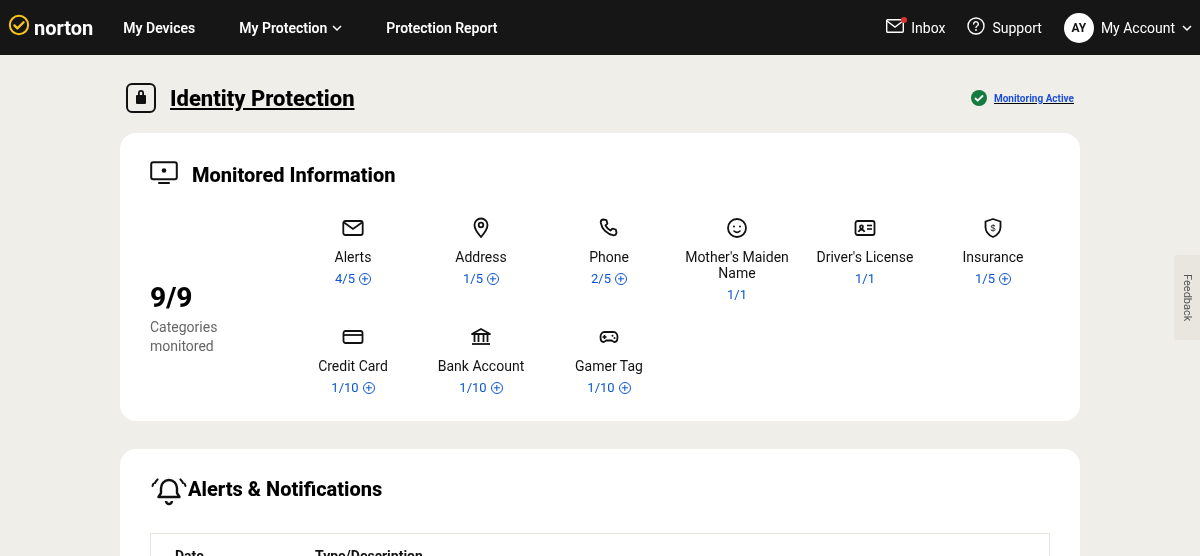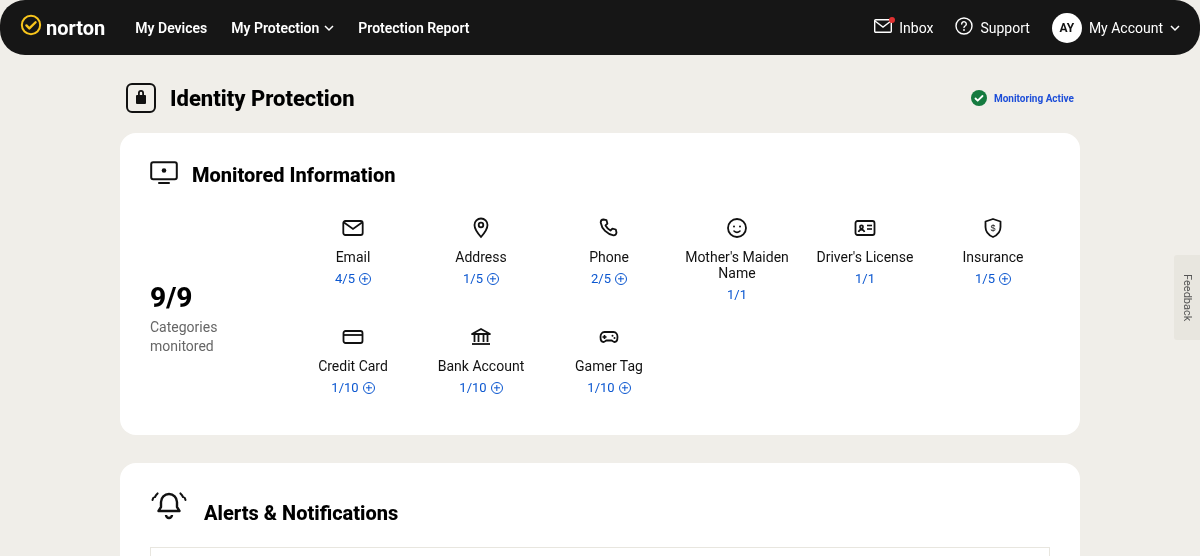--- a/index.html
+++ b/index.html
@@ -1,41 +1,41 @@
 <!DOCTYPE html>
 <html><head>
   <meta charset="utf-8">
   <style>
     * { margin: 0; padding: 0; box-sizing: border-box; }
     body { font-family: -apple-system, BlinkMacSystemFont, "Segoe UI", Roboto, Helvetica, Arial, sans-serif; background: #f0eee9; width: 1200px; }
 
     
-    .topnav { background: #161616; height: 55px; display: flex; align-items: center; padding: 0 20px; color: #fff; border-radius: 25px; }
+    .topnav { background: #161616; height: 55px; display: flex; align-items: center; padding: 0 8px; color: #fff; }
     .logo { display: flex; align-items: center; gap: 4px; font-weight: 700; font-size: 20px; margin-right: 30px; }
     .logo-check svg { width: 22px; height: 22px; }
-    .nav-links { display: flex; gap: 24px; align-items: center; font-size: 14px; font-weight: 600; }
+    .nav-links { display: flex; gap: 44px; align-items: center; font-size: 14px; font-weight: 600; }
     .nav-link { color: #fff; cursor: pointer; display: flex; align-items: center; gap: 5px; }
     .nav-right { margin-left: auto; display: flex; align-items: center; gap: 22px; font-size: 14px; }
     .nav-ritem { display: flex; align-items: center; gap: 7px; cursor: pointer; }
     .avatar { width: 30px; height: 30px; border-radius: 50%; background: #fff; color: #111; font-size: 12px; font-weight: 700; display: flex; align-items: center; justify-content: center; }
     .mail-icon { position: relative; display: inline-block; }
     .red-dot { position: absolute; top: -2px; right: -3px; width: 6px; height: 6px; border-radius: 50%; background: #e03131; }
 
     
     .page { max-width: 960px; margin: 0 auto; padding-top: 28px; }
-    .page-header { display: flex; align-items: center; justify-content: space-between; margin-bottom: 20px; padding: 0 6px; }
+    .page-header { display: flex; align-items: center; justify-content: space-between; margin-bottom: 20px; padding: 0 6px; text-decoration: underline; }
     .page-title { display: flex; align-items: center; gap: 14px; }
     .idp-icon { width: 30px; height: 30px; border-radius: 6px; border: 2px solid #111; display: flex; align-items: center; justify-content: center; }
     .idp-icon svg { width: 14px; height: 18px; }
     .page-title h1 { font-size: 22px; font-weight: 800; }
     .status { display: flex; align-items: center; gap: 7px; color: #1d4ed8; font-weight: 700; font-size: 10px; }
     .status-check { width: 16px; height: 16px; }
 
     
-    .card { background: #fff; border-radius: 16px; padding: 28px 30px 40px; margin-bottom: 28px; }
+    .card { background: #fff; border-radius: 16px; padding: 28px 30px 26px; margin-bottom: 28px; }
     .card-header { display: flex; align-items: center; gap: 14px; margin-bottom: 28px; }
     .card-icon svg { width: 28px; height: 24px; }
     .card-title { font-size: 20px; font-weight: 800; }
 
     
     .mon-body { display: flex; gap: 36px; }
     .summary { width: 110px; padding-top: 40px; }
     .summary-count { font-size: 28px; font-weight: 800; margin-top: 24px; }
     .summary-label { color: #666; font-size: 14px; margin-top: 4px; line-height: 1.35; }
 
@@ -44,21 +44,21 @@
     .mon-icon svg { width: 22px; height: 22px; }
     .mon-label { font-size: 14px; color: #111; }
     .mon-count { color: #0b57d0; font-size: 13px; font-weight: 400; display: inline-flex; align-items: center; gap: 4px; cursor: pointer; }
     .plus-circle { width: 12px; height: 12px; border: 1.4px solid #0b57d0; border-radius: 50%; position: relative; display: inline-block; }
     .plus-circle::before, .plus-circle::after { content: ""; position: absolute; background: #0b57d0; left: 50%; top: 50%; transform: translate(-50%,-50%); }
     .plus-circle::before { width: 6px; height: 1.4px; }
     .plus-circle::after  { width: 1.4px; height: 6px; }
     .mon-count.full { cursor: default; text-align: center; }
 
     
-    .alerts-header { display: flex; align-items: flex-end; gap: 16px; margin-bottom: 22px; }
+    .alerts-header { display: flex; align-items: flex-start; gap: 0; margin-bottom: 22px; }
     .alerts-header svg { width: 38px; height: 30px; }
     .alerts-table-head { display: flex; padding: 14px 24px; font-weight: 700; color: #111; font-size: 14px; border: 1px solid #e8e6df; }
     .th-date { width: 140px; }
 
     
     .feedback { position: fixed; right: 0; top: 255px; width: 26px; height: 85px; background: #e8e6df; display: flex; align-items: center; justify-content: center; writing-mode: vertical-rl; font-size: 11px; color: #555; cursor: pointer; border-radius: 3px 0 0 3px; }
 
     a { text-decoration: none; }
   </style>
 </head>
@@ -156,21 +156,21 @@
         <div class="summary-label">Categories monitored</div>
       </div>
 
       <div class="mon-grid">
 
         <div class="mon-item">
           <span class="mon-icon"><svg viewBox="0 0 22 22">
                 <rect x="1.3" y="4" width="19.4" height="14" rx="2" stroke="#111" stroke-width="1.8" fill="none"></rect>
                 <path d="M2 5.5l9 6.5 9-6.5" stroke="#111" stroke-width="1.8" fill="none"></path>
               </svg></span>
-          <div class="mon-label">Email</div>
+          <div class="mon-label">Alerts</div>
           <a class="mon-count">
               <span>4/5</span>
               <span class="plus-circle"></span>
             </a>
         </div>
 
         <div class="mon-item">
           <span class="mon-icon"><svg viewBox="0 0 22 22">
                 <path d="M11 1.5c3.6 0 6.5 2.9 6.5 6.5 0 4.6-6.5 12-6.5 12S4.5 12.6 4.5 8A6.5 6.5 0 0111 1.5z" stroke="#111" stroke-width="1.8" fill="none"></path>
                 <circle cx="11" cy="8" r="2.3" stroke="#111" stroke-width="1.8" fill="none"></circle>

